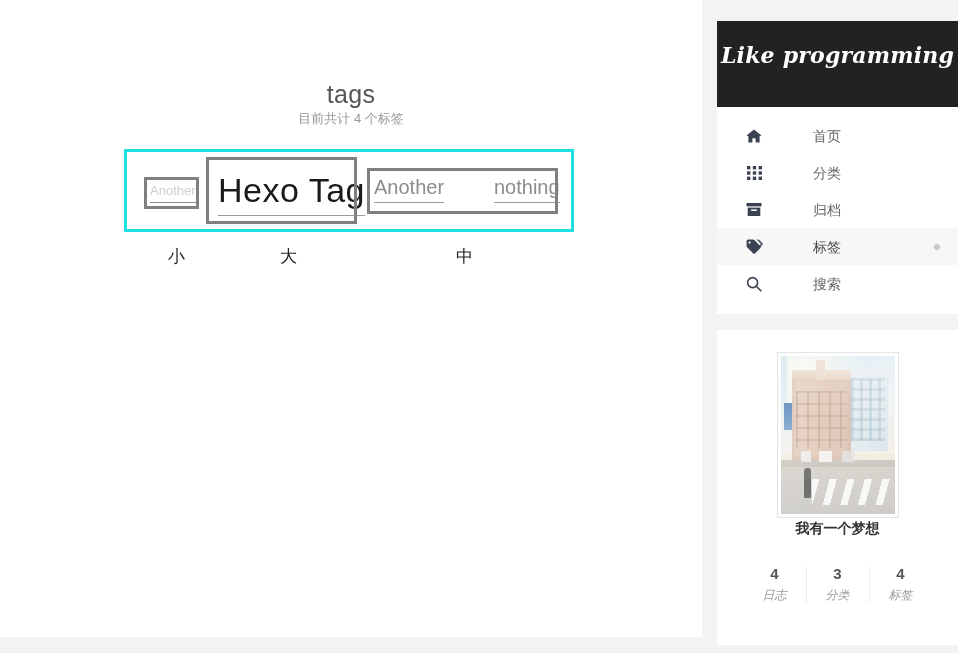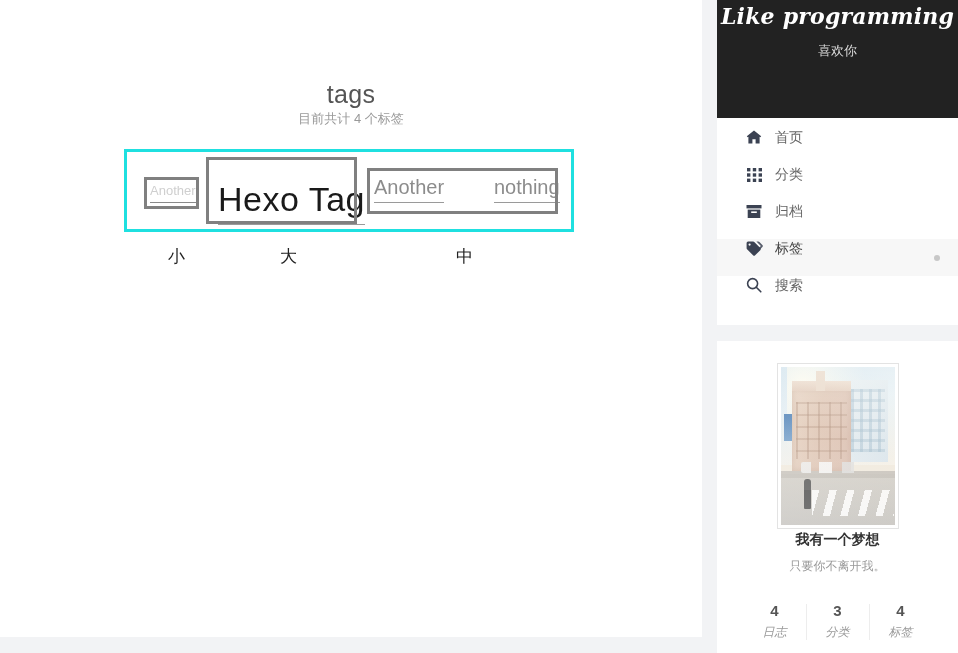--- a/index.html
+++ b/index.html
@@ -91,21 +91,21 @@
   }
 
   .tag-another {
     left: 150px; top: 183px;
     font-size: 13px;
     color: #cfcfcf;
   }
   .tag-another .tag-underline { border-bottom-color: #8a8a8a; margin-top: 4px; }
 
   .tag-hexo {
-    left: 218px; top: 180px;
+    left: 218px; top: 171px;
     font-size: 34px;
     color: #1a1a1a;
     letter-spacing: 0.5px;
   }
   .tag-hexo .tag-underline { border-bottom-color: #9a9a9a; margin-top: 5px; }
 
   .tag-testing {
     left: 374px; top: 176px;
     font-size: 20px;
     color: #8c8c8c;
@@ -135,23 +135,25 @@
     position: absolute;
     right: 0;
     top: 0;
     width: 241px;
     height: 653px;
     background: #f2f3f5;
   }
 
   .site-brand {
     width: 100%;
-    height: 118px;
+    height: 86px;
     background: #222222;
     text-align: center;
+    padding-top: 18px;
+    margin-top: 21px;
   }
 
   .brand-title {
     font-family: "DejaVu Serif", serif;
     font-size: 22px;
     font-weight: 700;
     font-style: italic;
     color: #ffffff;
     line-height: 32px;
     letter-spacing: 0.2px;
@@ -165,28 +167,29 @@
   }
 
   
   .nav-card {
     background: #ffffff;
     padding: 10px 0 12px 0;
   }
 
   .nav-item {
     display: flex;
-    align-items: flex-start;
+    align-items: center;
     height: 37px;
     padding-left: 28px;
     text-decoration: none;
     color: #666666;
     font-size: 14px;
     position: relative;
     cursor: pointer;
+    gap: 38px;
   }
   .nav-item.active {
     background: #f7f7f7;
     color: #444444;
   }
 
   .nav-icon {
     width: 18px;
     height: 18px;
     margin-right: 12px;
@@ -398,21 +401,20 @@
     <div class="size-label size-small">小</div>
     <div class="size-label size-large">大</div>
     <div class="size-label size-medium">中</div>
 
   </div>
 
   <div class="sidebar">
 
     <div class="site-brand">
       <div class="brand-title">Like programming</div>
-      <div class="brand-subtitle">喜欢你</div>
     </div>
 
     <nav class="nav-card">
 
       <a class="nav-item" href="#">
         <span class="nav-icon">
           <svg width="16" height="16" viewBox="0 0 16 16" fill="currentColor">
             <path d="M8 1.4 0.8 7.2l0.9 1.1L2.4 7.7v6.9h4V10.3h3.2v4.3h4V7.7l0.7 0.6 0.9-1.1z"></path>
           </svg>
         </span>
@@ -487,21 +489,20 @@
           <div class="ph-road"></div>
           <div class="ph-curb"></div>
           <div class="ph-cars"></div>
           <div class="ph-walk"></div>
           <div class="ph-person"></div>
           <div class="ph-wash"></div>
         </div>
       </div>
 
       <div class="profile-name">我有一个梦想</div>
-      <div class="profile-motto">只要你不离开我。</div>
 
       <div class="stats-row">
         <div class="stat-cell">
           <div class="stat-count">4</div>
           <div class="stat-label">日志</div>
         </div>
         <div class="stat-cell">
           <div class="stat-count">3</div>
           <div class="stat-label">分类</div>
         </div>

